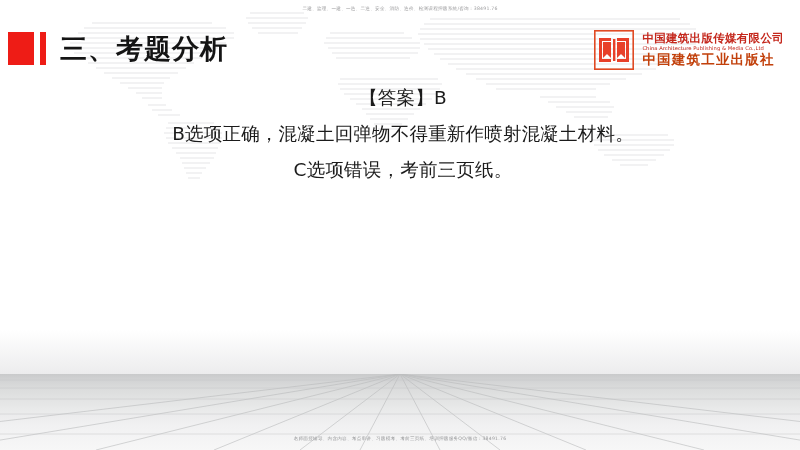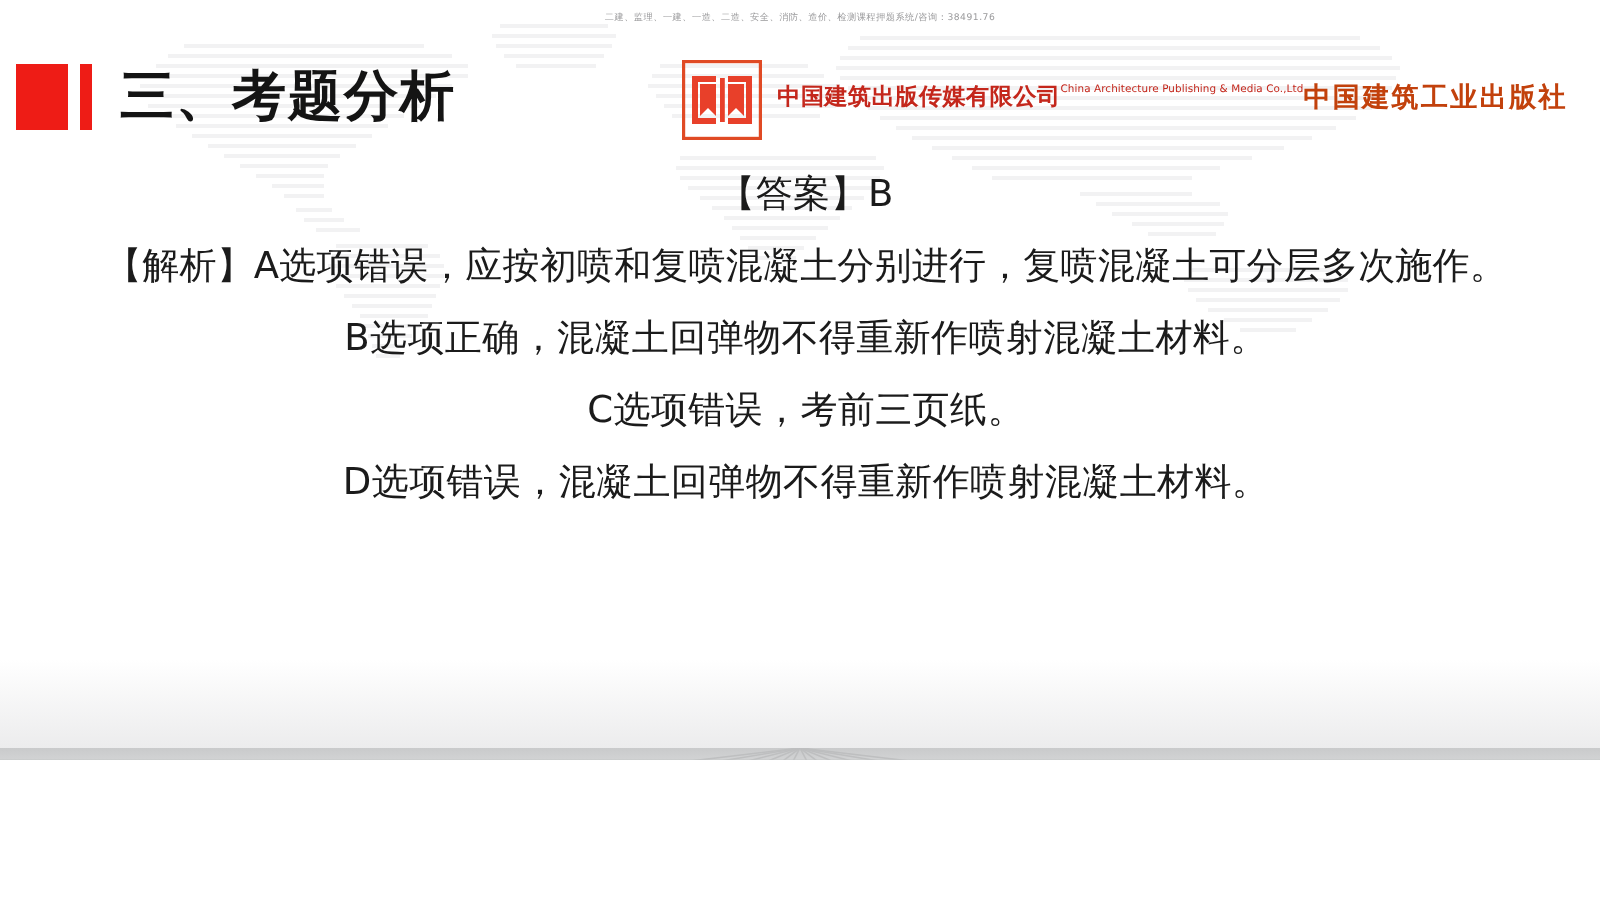--- a/index.html
+++ b/index.html
@@ -6,21 +6,21 @@
     margin: 0;
     padding: 0;
     background: #ffffff;
   }
   body {
     font-family: "DejaVu Sans", "Liberation Sans", sans-serif;
   }
   #slide {
     position: relative;
     width: 800px;
-    height: 380px;
+    height: 450px;
     overflow: hidden;
     background: #ffffff;
   }
   #map-layer {
     position: absolute;
     left: 0; top: 0;
     width: 800px; height: 375px;
     overflow: hidden;
     opacity: 0.85;
   }
@@ -117,20 +117,21 @@
     right: 16px;
     top: 27px;
     display: flex;
     align-items: center;
     height: 46px;
   }
   #logo-mark { width: 40px; height: 40px; flex: 0 0 auto; }
   #logo-text {
     margin-left: 8px;
     display: flex;
+    flex-direction: column;
     justify-content: center;
   }
   .logo-cn {
     font-size: 11.5px;
     color: #c4271c;
     font-weight: bold;
     letter-spacing: 0.3px;
     line-height: 1.15;
     white-space: nowrap;
   }
@@ -295,24 +296,22 @@
     </div>
     <div id="logo-text">
       <div class="logo-cn">中国建筑出版传媒有限公司</div>
       <div class="logo-en">China Architecture Publishing &amp; Media Co.,Ltd</div>
       <div class="logo-cn2">中国建筑工业出版社</div>
     </div>
   </div>
 
   <div id="body-text">
     <div class="body-line">【答案】B</div>
-    <div class="body-line wrap">【解析】A选项错误，应按初喷和复喷混凝土分别进行，复喷混凝土可分层多次施作。</div>
     <div class="body-line">B选项正确，混凝土回弹物不得重新作喷射混凝土材料。</div>
     <div class="body-line">C选项错误，考前三页纸。</div>
-    <div class="body-line">D选项错误，混凝土回弹物不得重新作喷射混凝土材料。</div>
   </div>
 
   <div id="floor-topline"></div>
   <div id="floor">
     <svg width="800" height="76" viewBox="0 0 800 76" xmlns="http://www.w3.org/2000/svg" aria-hidden="true">
       <g stroke="#b9babb" stroke-width="0.8" fill="none" opacity="0.75">
 
         <line x1="400" y1="0" x2="-240" y2="76"></line>
         <line x1="400" y1="0" x2="-60" y2="76"></line>
         <line x1="400" y1="0" x2="96" y2="76"></line>

